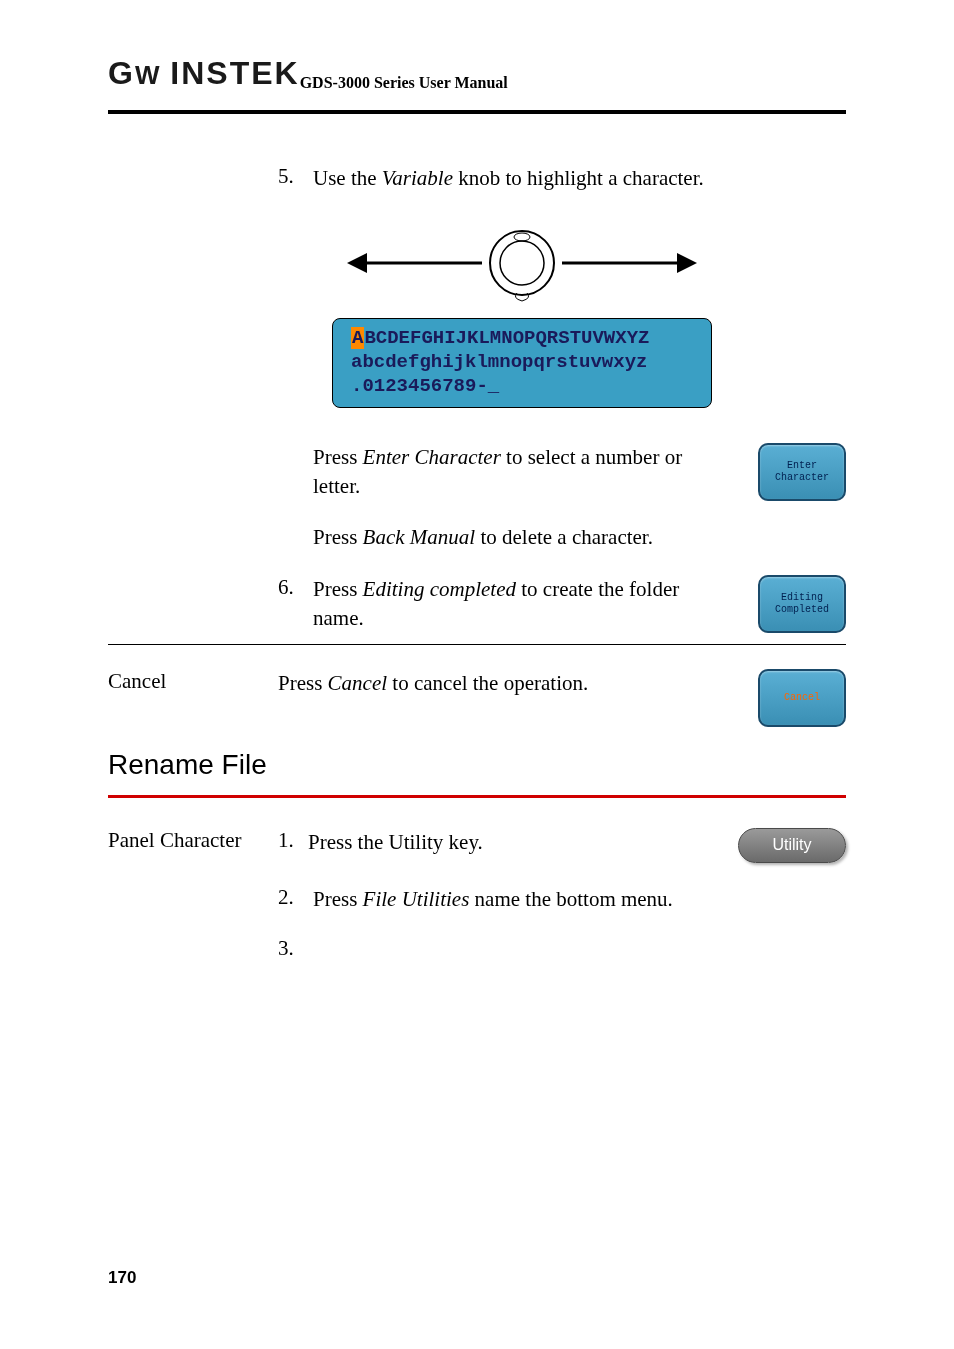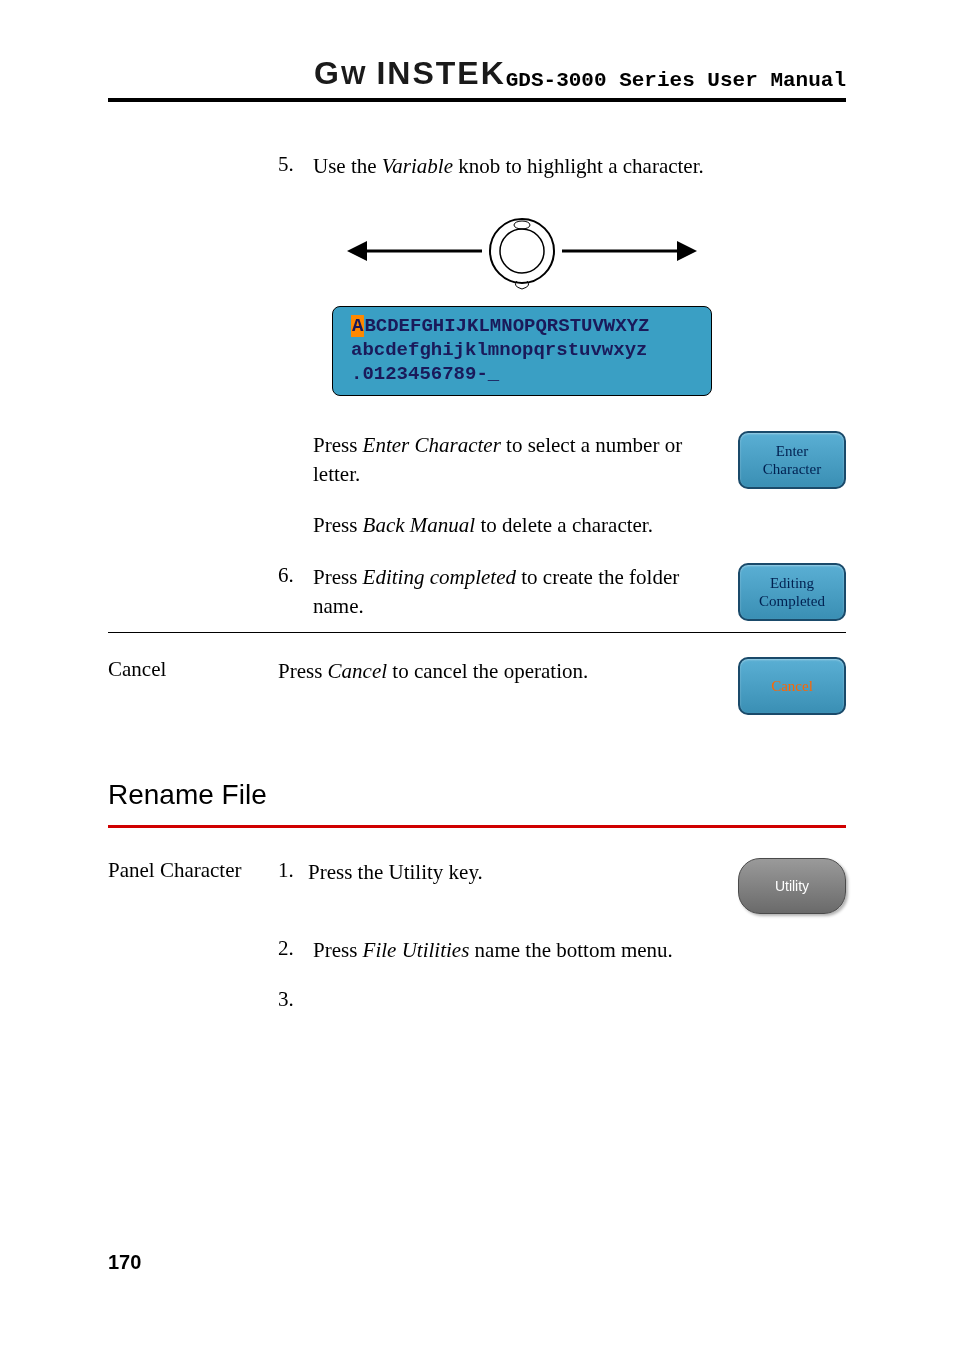--- a/index.html
+++ b/index.html
@@ -10,37 +10,37 @@
     body {
       font-family: Georgia, 'Times New Roman', serif;
       background: #fff;
       width: 954px;
       height: 1349px;
       position: relative;
       padding: 55px 108px 40px 108px;
     }
     .header {
       display: flex;
-      justify-content: flex-end;
+      justify-content: flex-start;
       align-items: flex-end;
       border-bottom: 4px solid #000;
-      padding-bottom: 6px;
+      padding-bottom: 18px;
       margin-bottom: 50px;
     }
     .logo {
       font-family: Arial, sans-serif;
       font-weight: 900;
       font-size: 32px;
       letter-spacing: 2px;
       color: #1a1a1a;
     }
     .manual-title {
-      font-family: Liberation Mono, monospace;
+      font-family: Liberation Serif, serif;
       font-weight: bold;
-      font-size: 21px;
+      font-size: 16px;
     }
     .content-row {
       display: flex;
       margin-bottom: 10px;
     }
     .left-col {
       width: 170px;
       flex-shrink: 0;
       font-size: 21px;
     }
@@ -88,72 +88,72 @@
     }
     .char-box .highlight {
       background: #ff8800;
       color: #1a1a5a;
       padding: 0 1px;
     }
     .soft-button {
       background: linear-gradient(to bottom, #5aafd4, #3a8fb4);
       border: 2px solid #1a4a6a;
       border-radius: 10px;
-      width: 108px;
+      width: 88px;
       height: 58px;
       display: flex;
       flex-direction: column;
       justify-content: center;
       align-items: center;
-      font-family: Liberation Serif, serif;
-      font-size: 15px;
+      font-family: Liberation Mono, monospace;
+      font-size: 10px;
       color: #002050;
       text-align: center;
       line-height: 1.2;
       box-shadow: inset 0 1px 2px rgba(255,255,255,0.4);
     }
     .soft-button.orange-text {
       color: #ff6600;
     }
     .divider {
       border-bottom: 1px solid #000;
       margin: 6px 0 24px 0;
     }
     .section-heading {
       font-size: 28px;
       font-weight: normal;
-      margin-top: 64px;
+      margin-top: 22px;
       margin-bottom: 14px;
       font-family: 'Trebuchet MS', Arial, sans-serif;
     }
     .red-line {
       border-bottom: 3px solid #d00000;
       margin-bottom: 30px;
     }
     .utility-button {
       background: linear-gradient(to bottom, #9a9a9a, #6a6a6a);
       border: 1px solid #4a4a4a;
       border-radius: 22px;
       width: 108px;
-      height: 56px;
+      height: 35px;
       display: flex;
       justify-content: center;
       align-items: center;
       font-family: Arial, sans-serif;
-      font-size: 14px;
+      font-size: 16px;
       color: #fff;
       box-shadow: 2px 2px 3px rgba(0,0,0,0.3);
     }
     .page-number {
       position: absolute;
-      bottom: 75px;
+      bottom: 61px;
       left: 108px;
       font-family: Arial, sans-serif;
       font-weight: bold;
-      font-size: 20px;
+      font-size: 17px;
     }
     .step-block {
       margin-bottom: 22px;
     }
   </style>
 </head>
 <body>
 
 <div class="header">
   <div class="logo">G<span style="font-size:26px;">W</span><span style="letter-spacing:0px;"> </span>INSTEK</div>

